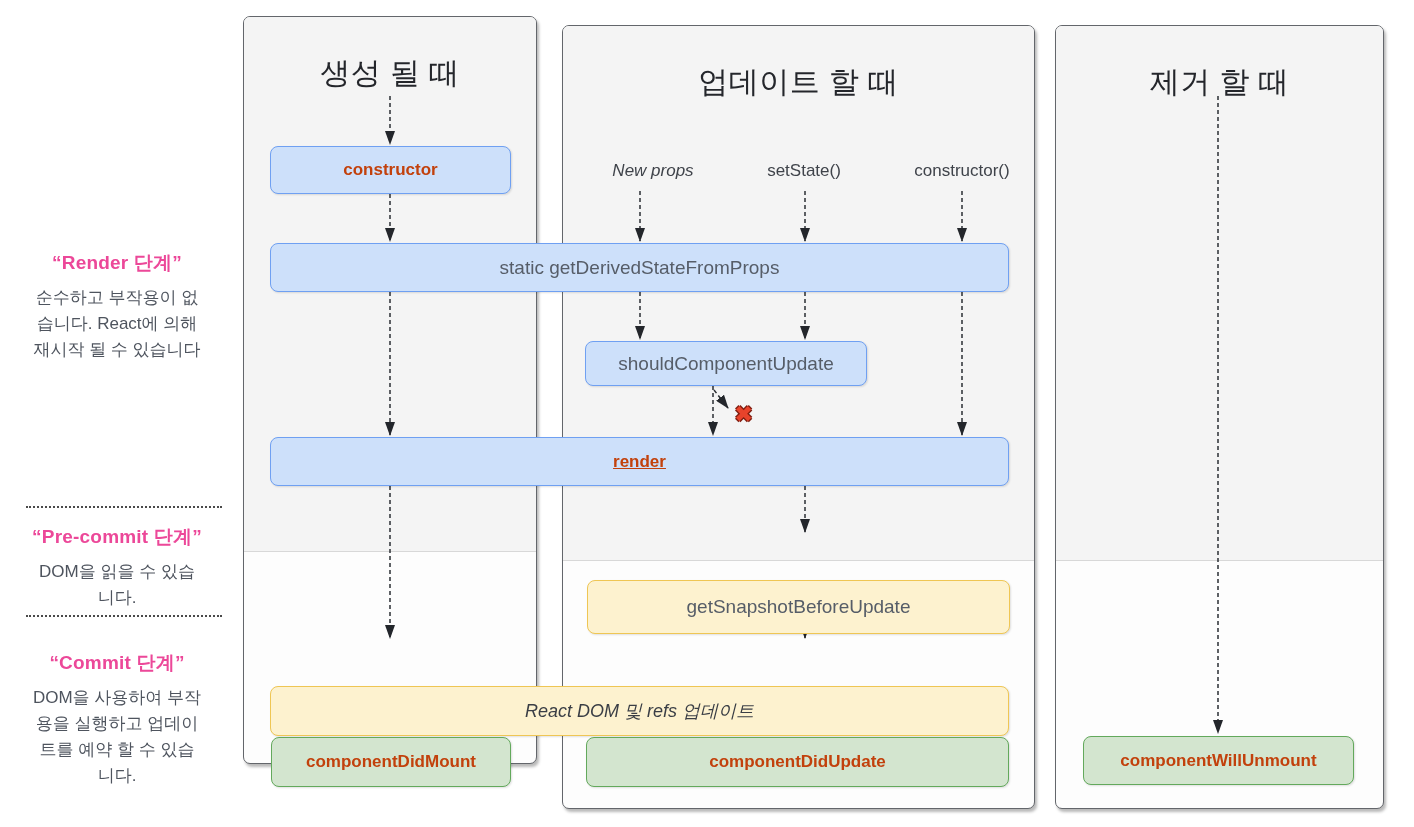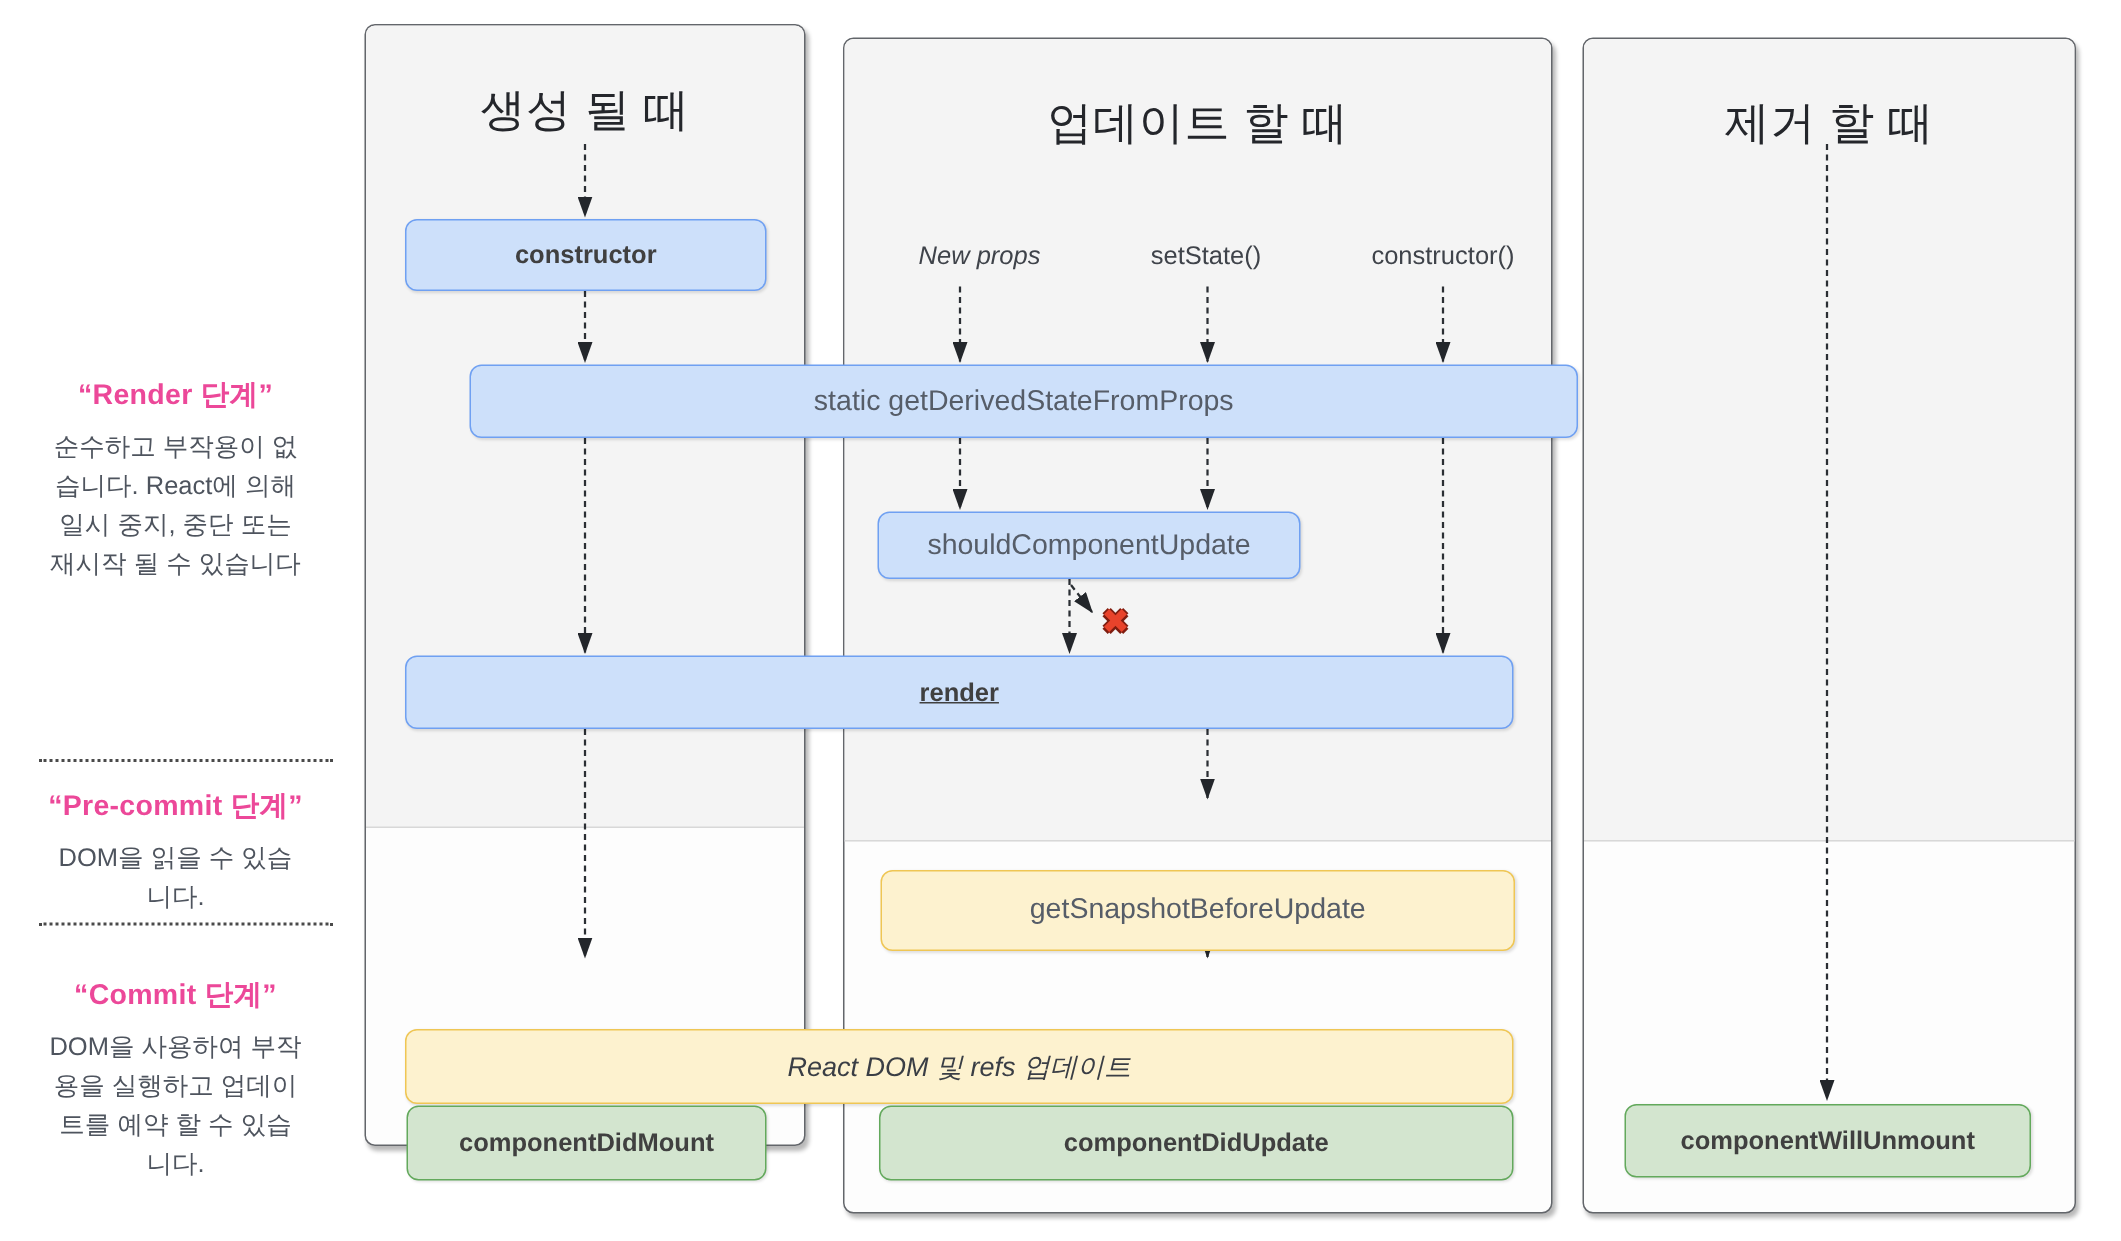--- a/index.html
+++ b/index.html
@@ -33,41 +33,40 @@
 
   
   .box{
     box-sizing:border-box;border-radius:8px;border:1.5px solid;
     display:flex;align-items:center;justify-content:center;text-align:center;
     font-size:17px;box-shadow:1px 1px 2px rgba(0,0,0,.12);cursor:pointer;
   }
   .box.blue{background:#cde0fa;border-color:#6fa0f2;}
   .box.yellow{background:#fdf2cf;border-color:#efc654;margin-top:46px;}
   .box.green{background:#d3e5cf;border-color:#63a95c;}
-  .bold-label{font-weight:bold;color:#404040;}
+  .bold-label{font-weight:bold;color:#c2410c;}
   .light-label{font-weight:300;font-size:19px;color:#565d68;}
   .italic-label{font-style:italic;font-weight:500;font-size:18px;color:#3a3e45;}
 
   .overlay{position:absolute;left:0;top:0;pointer-events:none;}
   .overlay line{stroke:#2a2e33;stroke-width:1.5;}
   .dash{stroke-dasharray:4 3;}
 
   .cancel{
     font-size:23px;font-weight:bold;color:#e8432b;line-height:1;
     text-shadow:-1px -1px 0 #7f1d10,1px -1px 0 #7f1d10,-1px 1px 0 #7f1d10,1px 1px 0 #7f1d10;
   }
 </style>
 </head>
 <body>
 
 <div class="abs phase-note" style="left:4px;top:250px;">
   <h3>“Render 단계”</h3>
   <div class="pline">순수하고 부작용이 없</div>
   <div class="pline">습니다. React에 의해</div>
-  <div class="pline">일시 중지, 중단 또는</div>
   <div class="pline">재시작 될 수 있습니다</div>
 </div>
 
 <div class="abs dotted-sep" style="left:26px;top:506px;"></div>
 
 <div class="abs phase-note" style="left:4px;top:524px;">
   <h3>“Pre-commit 단계”</h3>
   <div class="pline">DOM을 읽을 수 있습</div>
   <div class="pline">니다.</div>
 </div>
@@ -124,20 +123,20 @@
   <line class="dash" x1="805" y1="486" x2="805" y2="532" marker-end="url(#arw)"></line>
   <line x1="805" y1="588" x2="805" y2="638" marker-end="url(#arw)"></line>
   <line x1="805" y1="690" x2="805" y2="735" marker-end="url(#arw)"></line>
 
   <line class="dash" x1="1218" y1="96" x2="1218" y2="733" marker-end="url(#arw)"></line>
 </svg>
 
 <span class="abs cancel" style="left:734px;top:403px;">✖</span>
 
 <div class="abs box blue bold-label" style="left:270px;top:146px;width:241px;height:48px;">constructor</div>
-<div class="abs box blue light-label" style="left:270px;top:243px;width:739px;height:49px;margin-left:43px;">static getDerivedStateFromProps</div>
+<div class="abs box blue light-label" style="left:270px;top:243px;width:739px;height:49px;">static getDerivedStateFromProps</div>
 <div class="abs box blue light-label" style="left:585px;top:341px;width:282px;height:45px;">shouldComponentUpdate</div>
 <div class="abs box blue bold-label" style="left:270px;top:437px;width:739px;height:49px;text-decoration:underline;">render</div>
 <div class="abs box yellow light-label" style="left:587px;top:534px;width:423px;height:54px;">getSnapshotBeforeUpdate</div>
 <div class="abs box yellow italic-label" style="left:270px;top:640px;width:739px;height:50px;">React DOM 및 refs 업데이트</div>
 <div class="abs box green bold-label" style="left:271px;top:737px;width:240px;height:50px;">componentDidMount</div>
 <div class="abs box green bold-label" style="left:586px;top:737px;width:423px;height:50px;">componentDidUpdate</div>
 <div class="abs box green bold-label" style="left:1083px;top:736px;width:271px;height:49px;">componentWillUnmount</div>
 
 </body></html>

